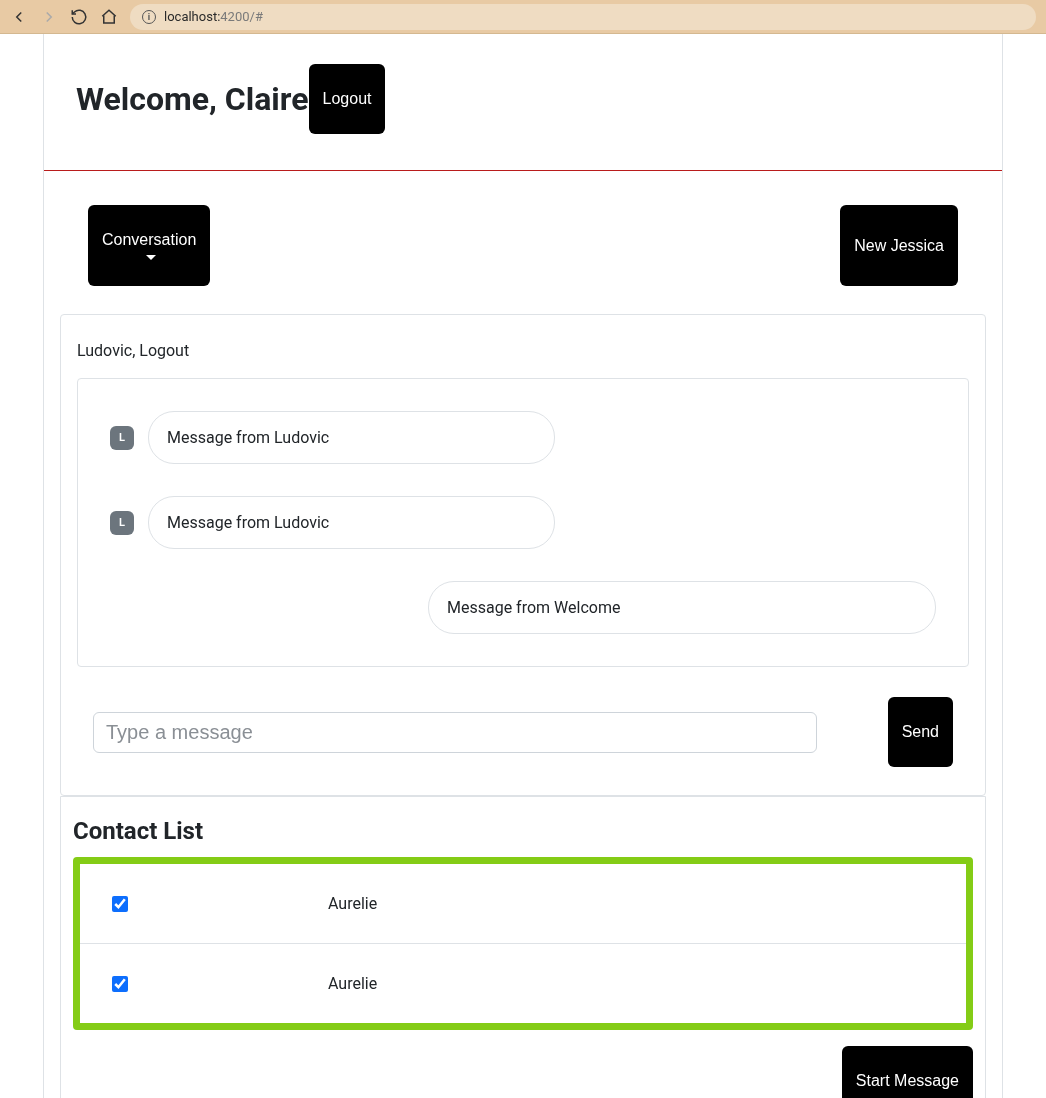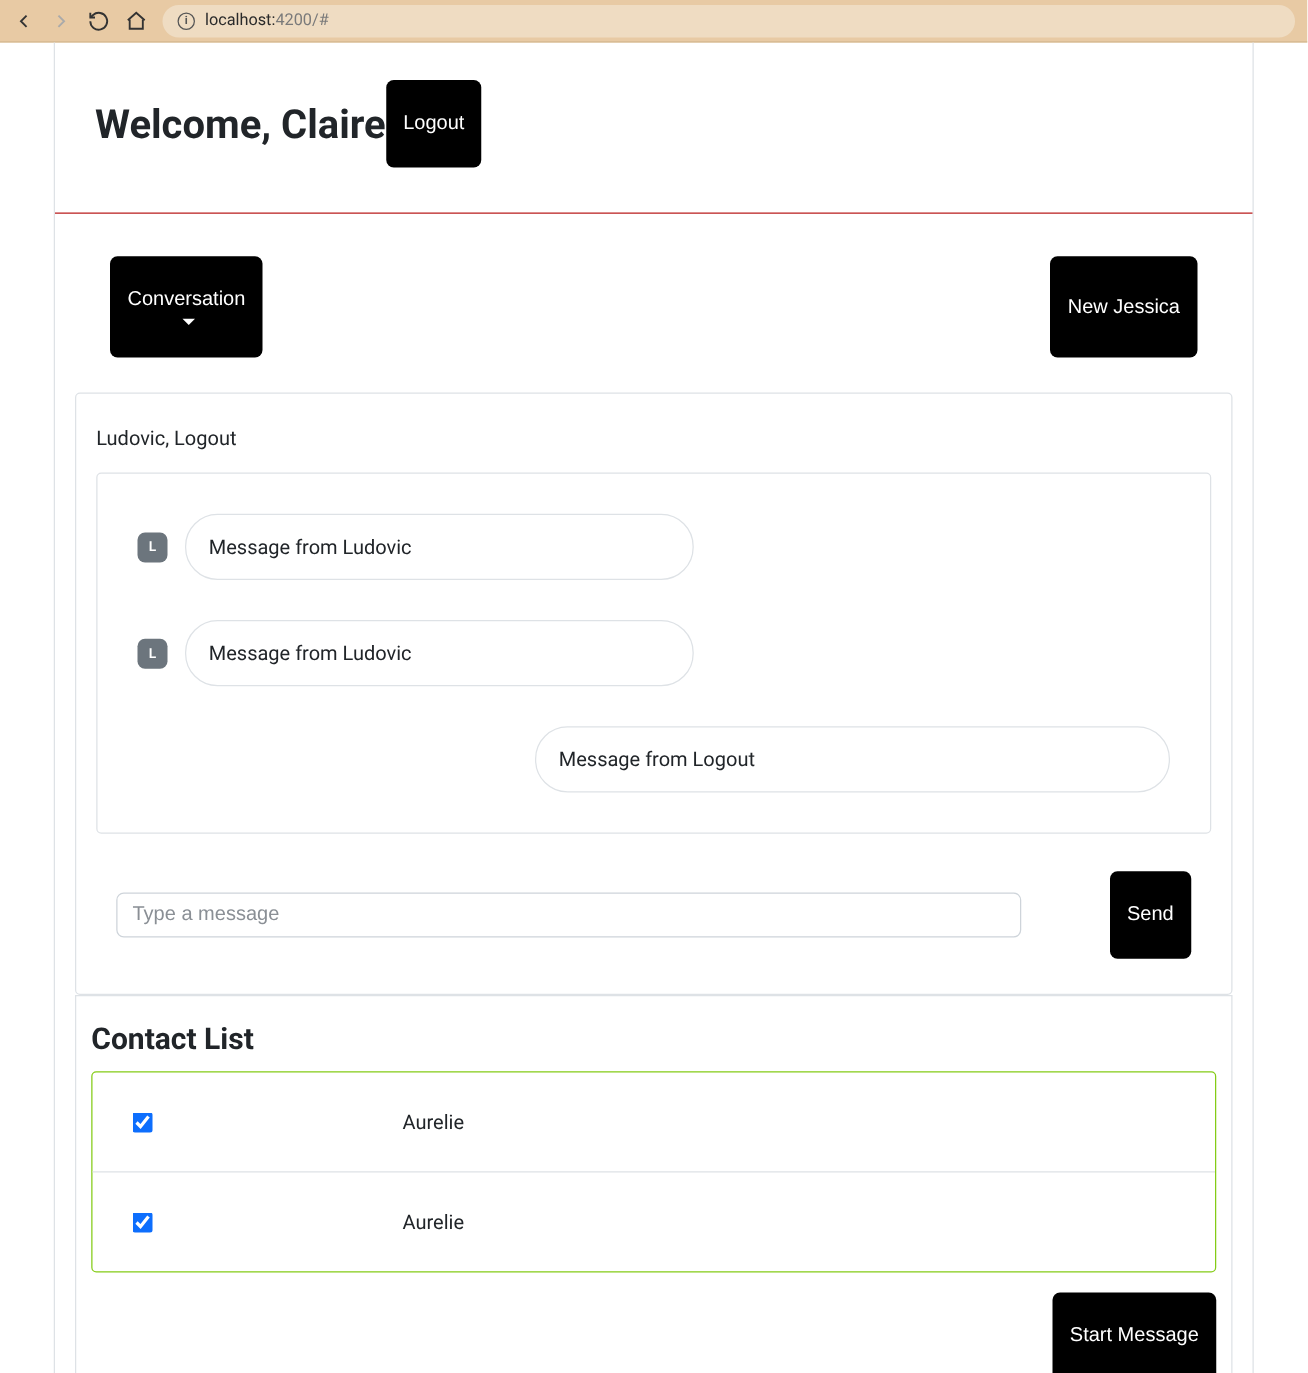--- a/index.html
+++ b/index.html
@@ -182,21 +182,21 @@
       display: flex;
       gap: 16px;
       padding: 30px 16px 12px 16px;
       align-items: center;
     }
     .compose-input {
       flex: 1;
       border: 1px solid #ced4da;
       border-radius: 6px;
       padding: 8px 12px;
-      font-size: 16px;
+      font-size: 20px;
       color: #212529;
     }
     .compose-input::placeholder {
       color: #8a8f95;
     }
     .send-btn-wrap {
       width: 120px;
       display: flex;
       justify-content: flex-end;
     }
@@ -208,21 +208,21 @@
       border-top: 1px solid #dee2e6;
       border-radius: 0 0 4px 4px;
       padding: 12px 12px 16px 12px;
     }
     .contact-title {
       font-size: 24px;
       font-weight: 700;
       padding: 8px 0 12px 0;
     }
     .contact-list {
-      border: 1px solid #84cc16;
+      border: 7px solid #84cc16;
       border-radius: 4px;
     }
     .contact-row {
       display: flex;
       align-items: center;
       padding: 30px 32px;
       border-bottom: 1px solid #dee2e6;
     }
     .contact-row:last-child {
       border-bottom: none;
@@ -300,21 +300,21 @@
       <div class="messages-box">
         <div class="message-row">
           <span class="avatar-initial">L</span>
           <div class="message-bubble">Message from Ludovic</div>
         </div>
         <div class="message-row">
           <span class="avatar-initial">L</span>
           <div class="message-bubble">Message from Ludovic</div>
         </div>
         <div class="message-row right">
-          <div class="message-bubble wide">Message from Logout</div>
+          <div class="message-bubble wide">Message from Welcome</div>
         </div>
       </div>
 
       <div class="compose-row">
         <input type="text" class="compose-input" placeholder="Type a message" style="">
         <div class="send-btn-wrap">
           <button class="btn">Send</button>
         </div>
       </div>
     </div>

